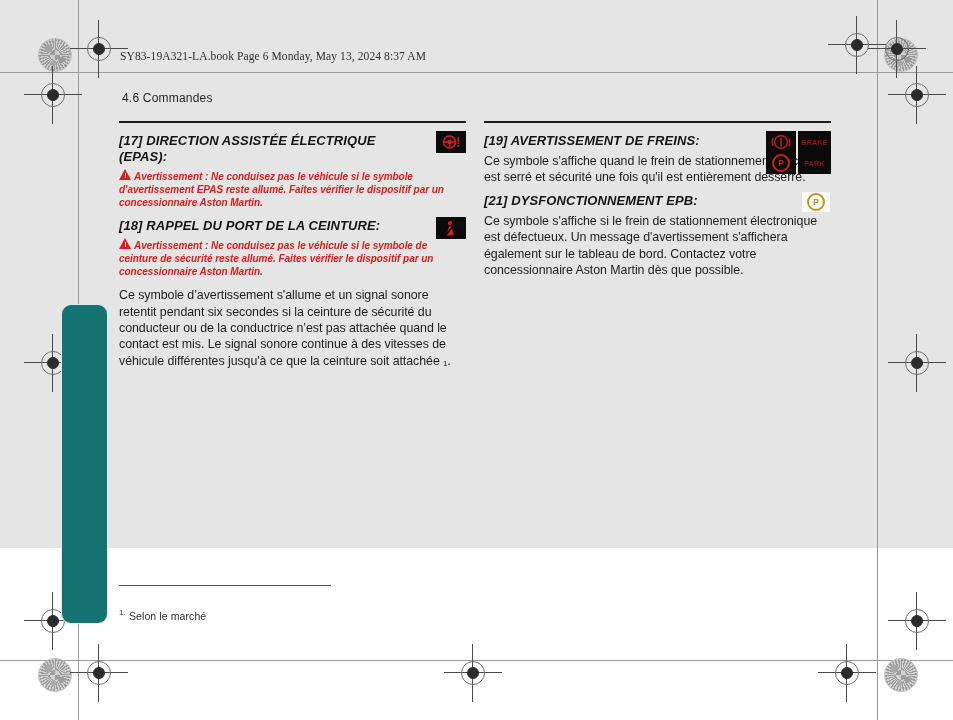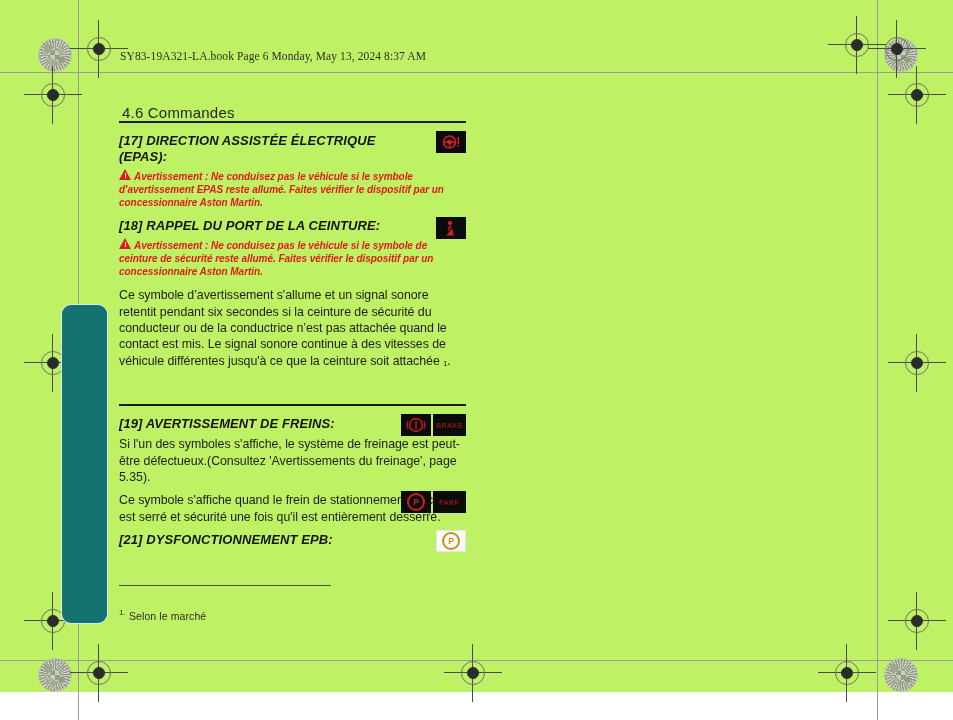--- a/index.html
+++ b/index.html
@@ -11,22 +11,22 @@
     width: 953px;
     height: 720px;
     overflow: hidden;
     font-family: "Liberation Sans", sans-serif;
     color: #1b1b1b;
   }
 
   .page {
     position: relative;
     width: 953px;
-    height: 692px;
-    background: #bef264;
+    height: 548px;
+    background: #e5e5e5;
   }
 
   
   .halftone {
     position: absolute;
     border-radius: 50%;
     background:
       radial-gradient(circle at 30% 30%, #9a9a9a 0 12%, transparent 13%),
       radial-gradient(circle at 70% 65%, #8e8e8e 0 10%, transparent 11%),
       radial-gradient(circle at 45% 75%, #9f9f9f 0 9%, transparent 10%),
@@ -78,34 +78,33 @@
     top: 50px;
     font-family: "Liberation Serif", serif;
     font-size: 11.5px;
     color: #2d2d2d;
     letter-spacing: .1px;
     white-space: nowrap;
   }
   .running-head {
     position: absolute;
     left: 122px;
-    top: 104px;
-    font-size: 15px;
+    top: 91px;
+    font-size: 12px;
     color: #262626;
     letter-spacing: .2px;
   }
 
   .columns {
     position: absolute;
     left: 119px;
     top: 121px;
     width: 712px;
     display: flex;
-    gap: 28px;
-    flex-direction: column;
+    gap: 18px;
   }
   .col { width: 347px; position: relative; }
   .col-rule {
     height: 2px;
     background: #1d1d1d;
     margin-bottom: 10px;
   }
 
   h2.sec-title {
     font-size: 13px;
@@ -374,21 +373,20 @@
               <rect x="10.3" y="3.6" width="1.5" height="8.8" fill="#b51d1d"></rect>
               <path d="M3.2 4 Q1 8 3.2 12" stroke="#b51d1d" stroke-width="1.4" fill="none"></path>
               <path d="M18.8 4 Q21 8 18.8 12" stroke="#b51d1d" stroke-width="1.4" fill="none"></path>
             </svg>
           </div>
           <div class="sym wide">
             <span class="sym-text">BRAKE</span>
           </div>
         </div>
         <h2 class="sec-title narrow">[19] AVERTISSEMENT DE FREINS:</h2>
-        <p class="body">Si l'un des symboles s'affiche, le système de freinage est peut-être défectueux.(Consultez 'Avertissements du freinage', page 5.35).</p>
       </div>
 
       <div style="position:relative; margin-top:1px;">
         <div class="sym-row" style="top:-1px;">
           <div class="sym">
             <div class="p-circle">P</div>
           </div>
           <div class="sym wide">
             <span class="sym-text">PARK</span>
           </div>
@@ -396,17 +394,18 @@
         <p class="body">Ce symbole s'affiche quand le frein de stationnement électrique est serré et sécurité une fois qu'il est entièrement desserré.</p>
       </div>
 
       <div style="position:relative; margin-top:1px;">
         <div class="sym-row" style="top:-2px;">
           <div class="sym-amber">
             <div class="p-circle amber">P</div>
           </div>
         </div>
         <h2 class="sec-title">[21] DYSFONCTIONNEMENT EPB:</h2>
+        <p class="body">Ce symbole s'affiche si le frein de stationnement électronique est défectueux. Un message d'avertissement s'affichera également sur le tableau de bord. Contactez votre concessionnaire Aston Martin dès que possible.</p>
       </div>
 
     </div>
   </div>
 </div>
 
 </body></html>

